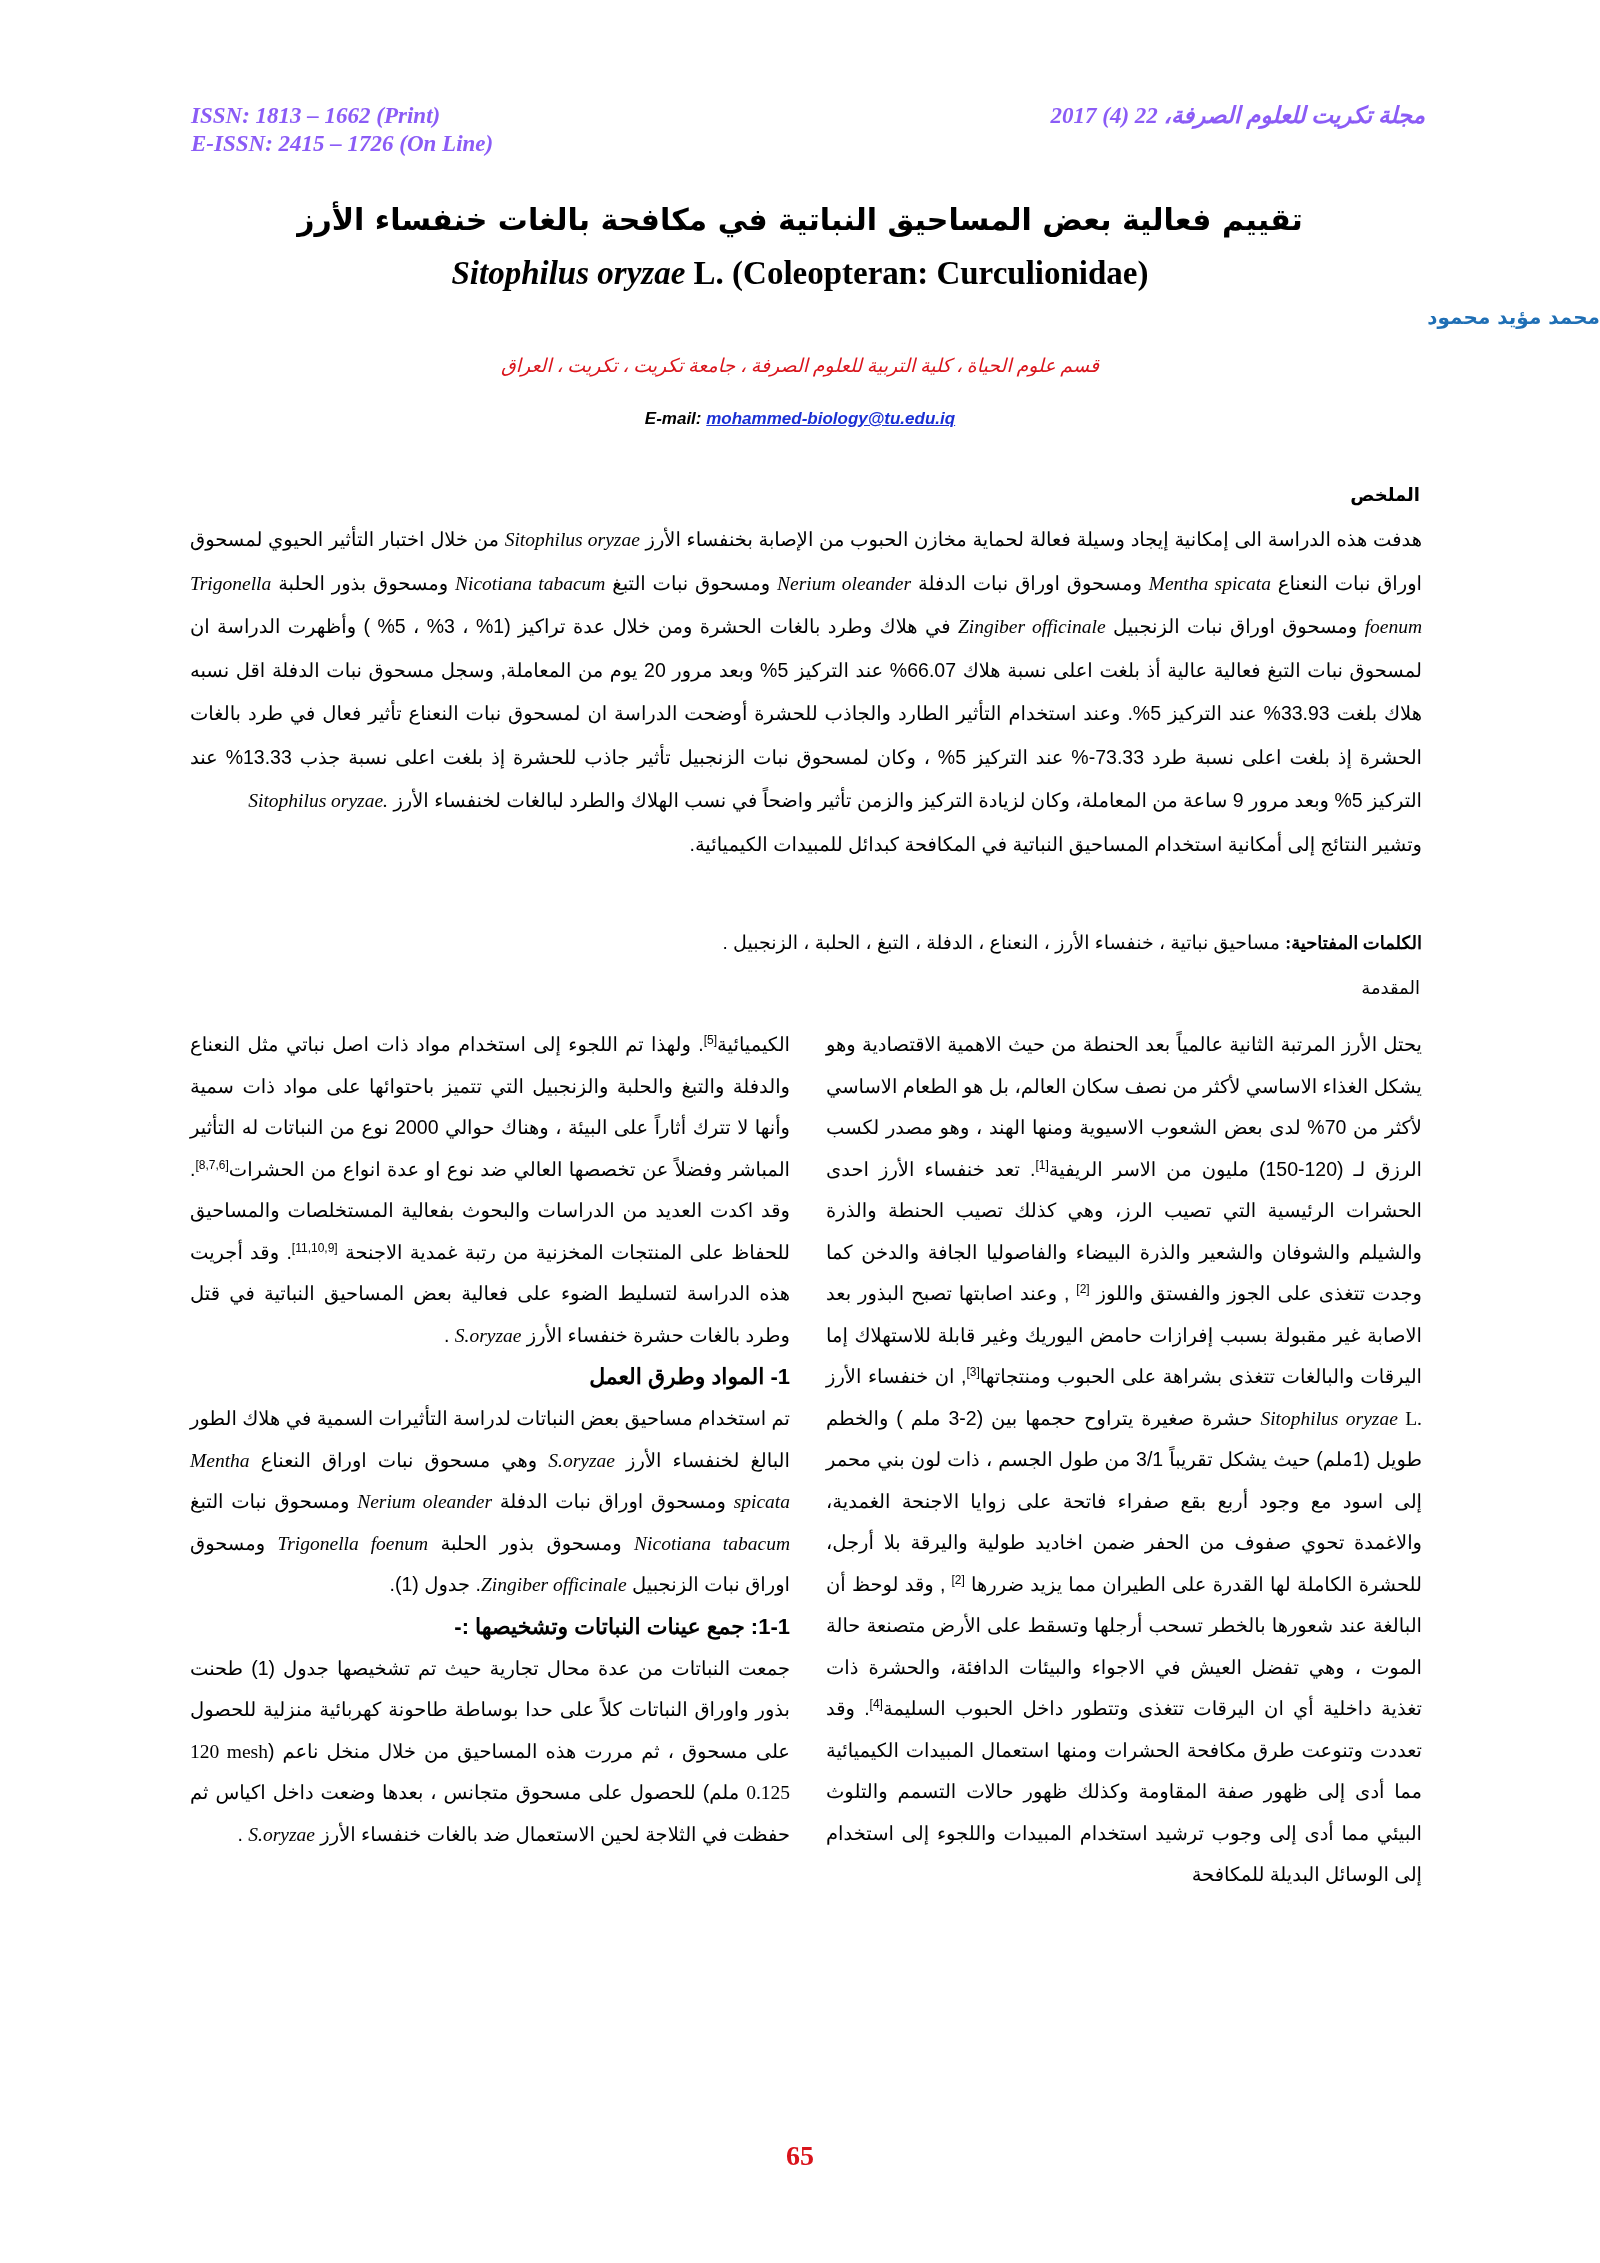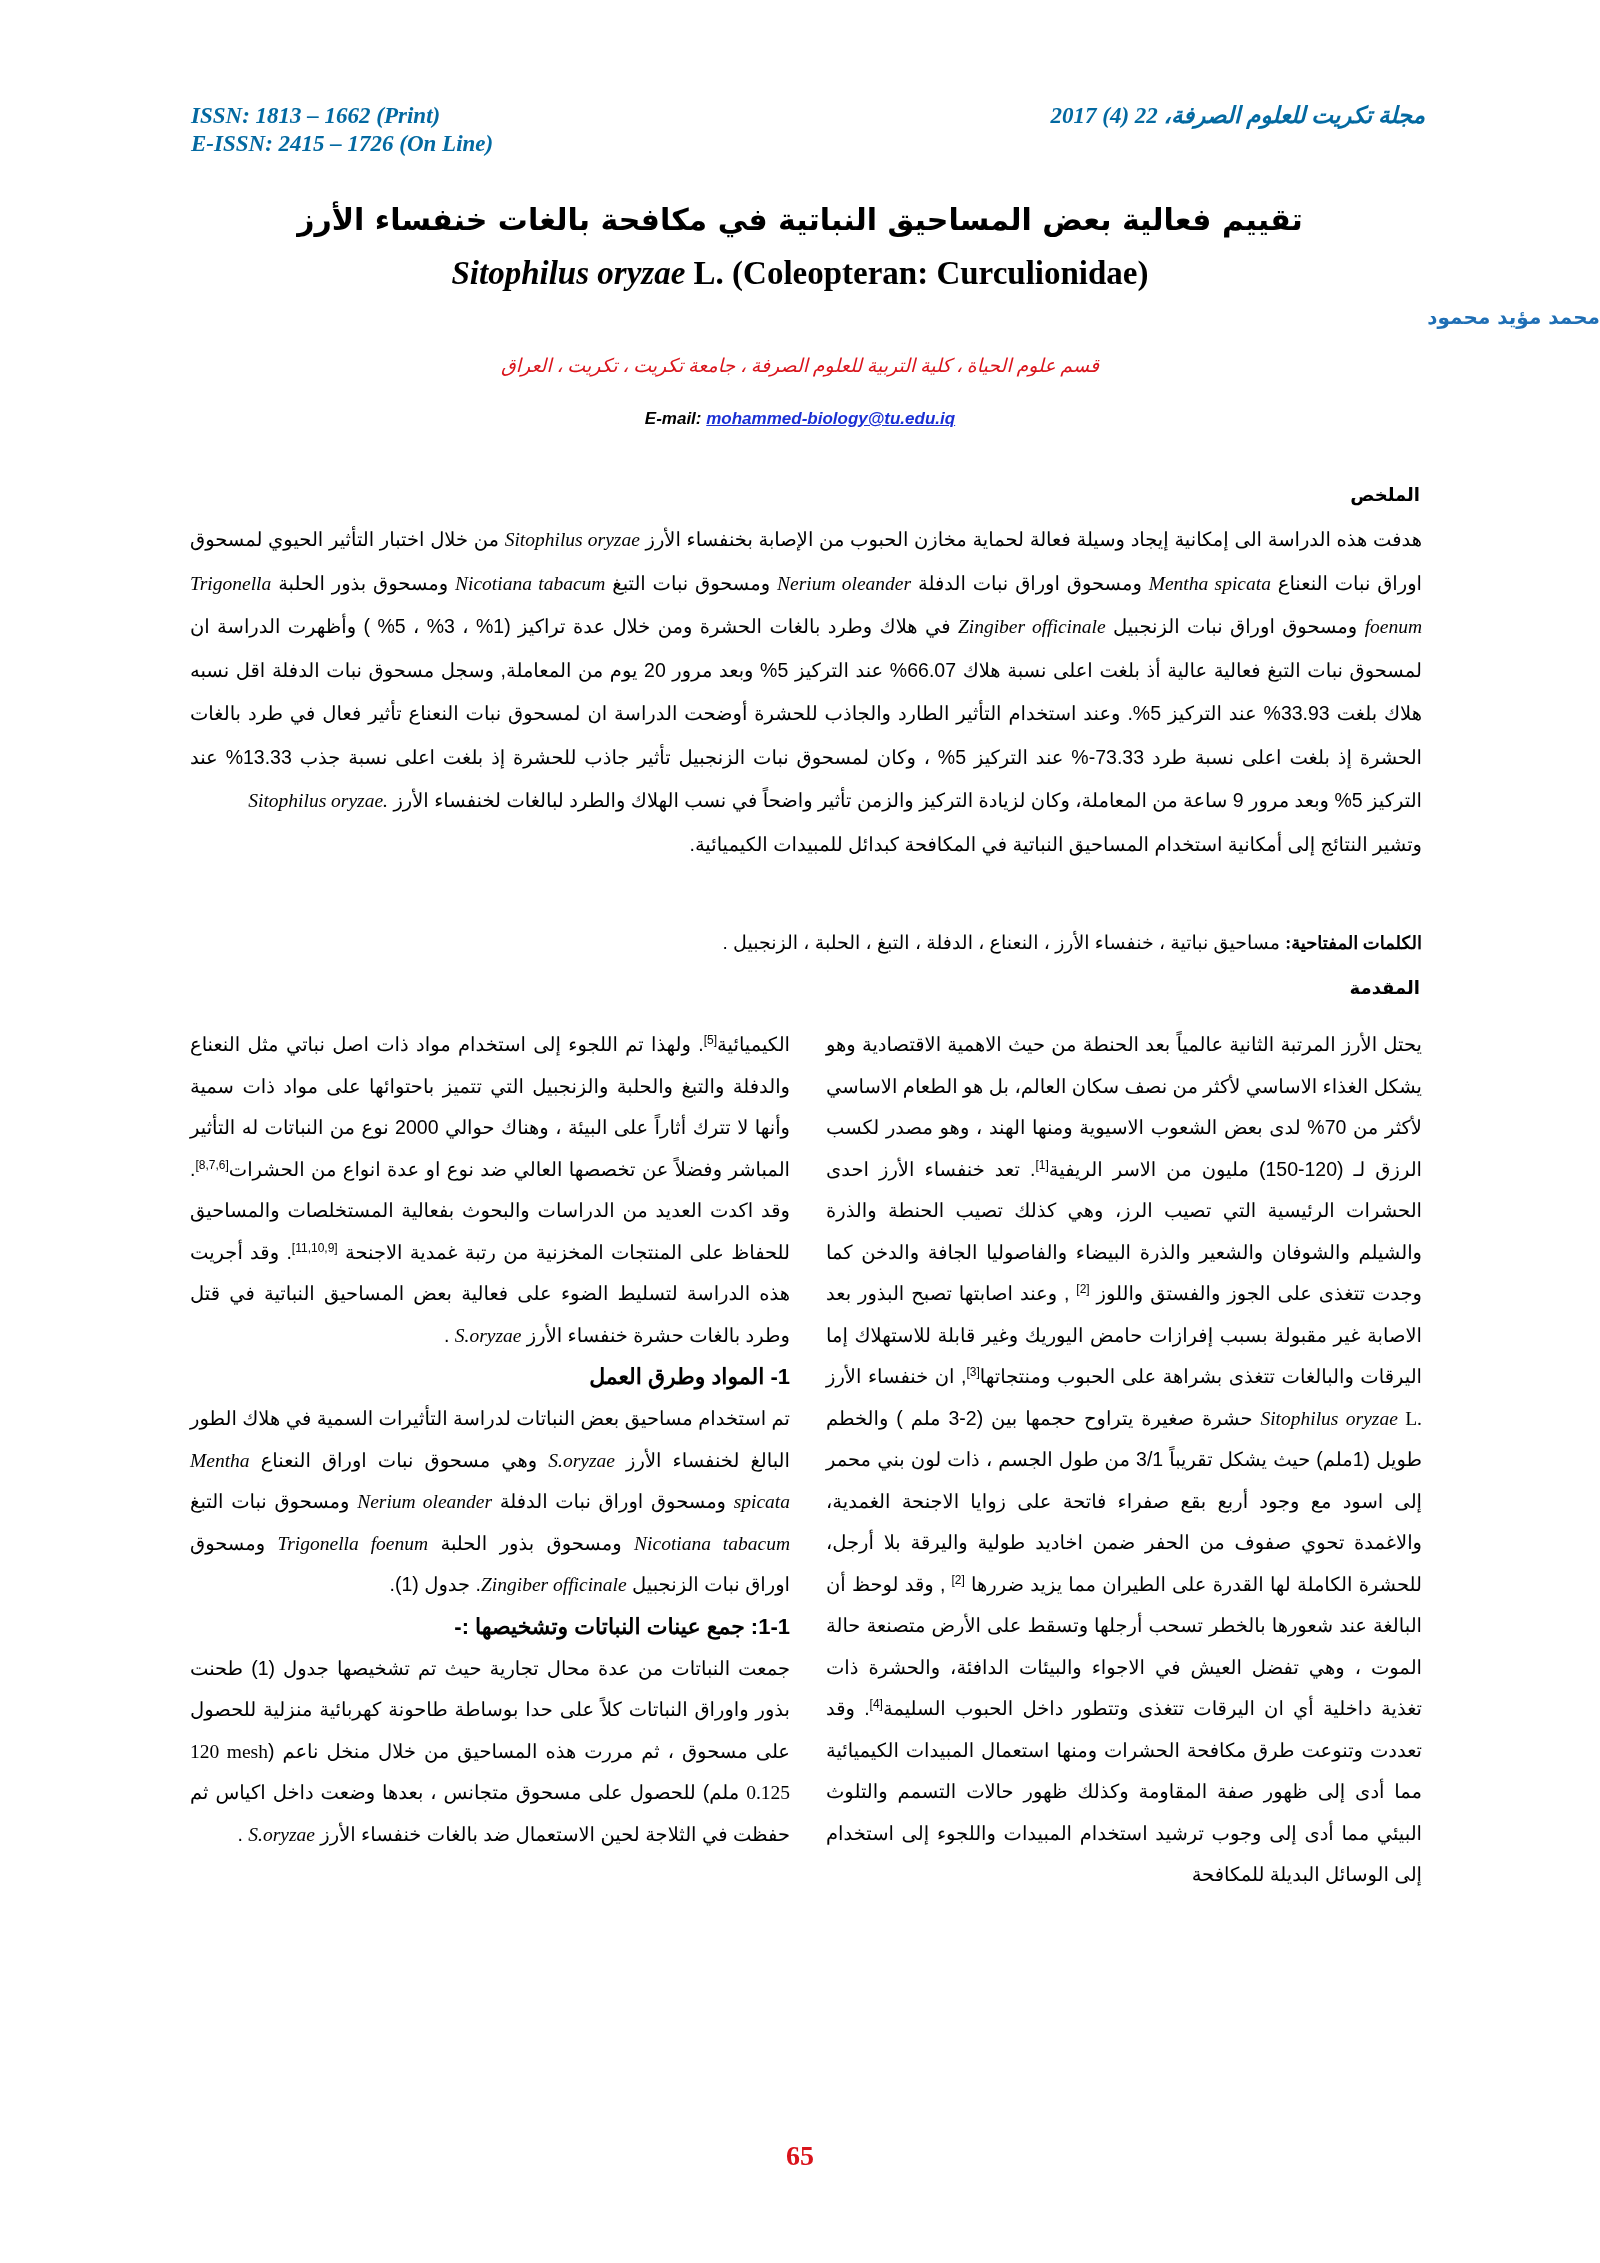--- a/index.html
+++ b/index.html
@@ -1,32 +1,32 @@
 <!DOCTYPE html>
 <html><head>
 <meta charset="utf-8">
 <style>
   html, body { margin: 0; padding: 0; background: #ffffff; }
   body { width: 1600px; height: 2263px; position: relative; overflow: hidden; color: #000; }
-  .hdr { position: absolute; font-family: "Liberation Serif", serif; font-weight: bold; font-style: italic; color: #0369a1; font-size: 23px; line-height: 28px; }
+  .hdr { position: absolute; font-family: "Liberation Serif", serif; font-weight: bold; font-style: italic; color: #8b5cf6; font-size: 23px; line-height: 28px; }
   .hdr-left { left: 191px; top: 102px; direction: ltr; }
   .hdr-right { right: 175px; top: 102px; direction: rtl; margin-left: 15px; }
   .title-ar { position: absolute; left: 0; width: 1600px; top: 200px; text-align: center; direction: rtl; font-family: "DejaVu Sans", sans-serif; font-weight: bold; font-size: 30px; line-height: 40px; }
   .title-en { position: absolute; left: 0; width: 1600px; top: 253px; text-align: center; font-family: "Liberation Serif", serif; font-weight: bold; font-size: 33px; line-height: 40px; }
   .title-en i { font-style: italic; }
   .author { position: absolute; left: 0; width: 1600px; top: 302px; direction: rtl; font-family: "DejaVu Sans", sans-serif; font-weight: bold; color: #1f6fb5; font-size: 20px; line-height: 30px; }
   .affil { position: absolute; left: 0; width: 1600px; top: 353px; text-align: center; direction: rtl; font-family: "Liberation Serif", serif; font-style: italic; color: #d9141b; font-size: 19px; line-height: 26px; }
   .email { position: absolute; left: 0; width: 1600px; top: 404px; text-align: center; font-family: Liberation Sans, sans-serif; font-style: italic; font-weight: bold; font-size: 17px; line-height: 30px; }
   .email a { color: #1a2fd4; text-decoration: underline; }
   .ar { direction: rtl; text-align: justify; font-family: "Liberation Sans", sans-serif; font-size: 19.5px; }
   .abs-head { position: absolute; right: 180px; top: 484px; font-family: "DejaVu Sans", sans-serif; font-weight: bold; font-size: 18px; direction: rtl; }
   .abstract { position: absolute; left: 190px; width: 1232px; top: 518px; line-height: 43.5px; text-align-last: right; }
   .keywords { position: absolute; right: 178px; top: 928px; direction: rtl; font-family: "Liberation Sans", sans-serif; font-size: 19px; line-height: 30px; }
   .keywords b { font-family: Liberation Serif, serif; font-size: 18px; }
-  .intro-head { position: absolute; right: 180px; top: 977px; font-family: "DejaVu Sans", sans-serif; font-weight: bold; font-size: 18px; direction: rtl; }
+  .intro-head { position: absolute; right: 180px; top: 977px; font-family: "DejaVu Sans", sans-serif; font-weight: normal; font-size: 18px; direction: rtl; }
   .col { position: absolute; top: 1024px; line-height: 41.5px; font-size: 19.5px; }
   .col-right { left: 826px; width: 596px; }
   .col-left { left: 190px; width: 600px; }
   .col p { margin: 0; }
   .sec-head { font-weight: bold; font-family: "Liberation Sans", sans-serif; font-size: 22px; margin: 0; line-height: 42px; }
   .en { font-family: "Liberation Serif", serif; font-style: italic; direction: ltr; unicode-bidi: isolate; }
   .enr { font-family: "Liberation Serif", serif; direction: ltr; unicode-bidi: isolate; }
   sup { font-size: 12px; line-height: 0; }
   .page-num { position: absolute; left: 0; width: 1600px; top: 2140px; text-align: center; font-family: "Liberation Serif", serif; font-weight: bold; color: #d9141b; font-size: 28px; }
 </style>

